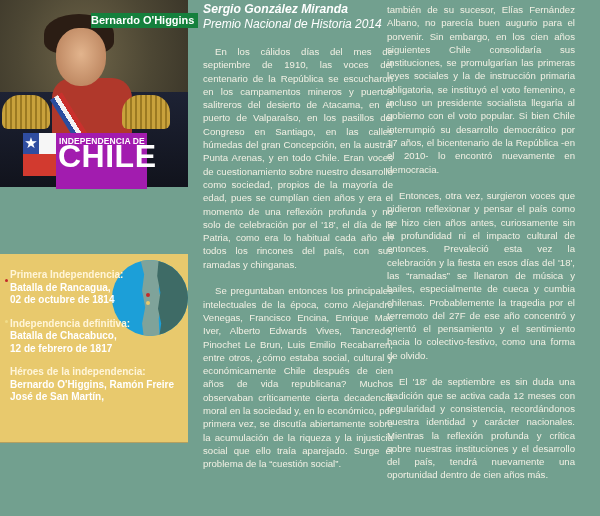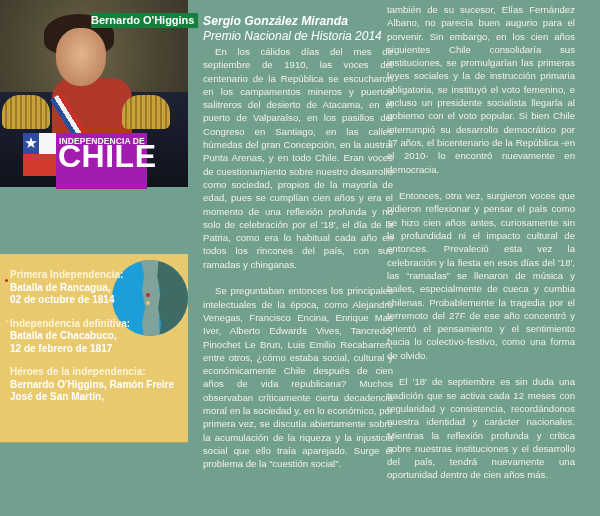--- a/index.html
+++ b/index.html
@@ -89,21 +89,21 @@
   .facts .value { color:#ffffff; font-weight:bold; }
   .facts .group { margin-bottom:11px; }
   .col {
     position:absolute; font-family:"Liberation Sans", sans-serif; font-size:9.6px; line-height:13.3px;
     color:#f2f0e4; text-align:justify;
   }
   .col p { margin:0 0 13.3px 0; text-indent:12px; }
   .col p.cont { text-indent:0; }
   .col-mid { left:203px; top:45px; width:190px; }
   .col-right { left:387px; top:3px; width:188px; }
-  .author { position:absolute; left:203px; top:14px; width:200px; color:#fff; font-style:italic; }
+  .author { position:absolute; left:203px; top:2px; width:200px; color:#fff; font-style:italic; }
   .author .name { font-size:12.2px; font-weight:bold; line-height:15px; }
   .author .award { font-size:12px; line-height:15px; }
 </style>
 </head>
 <body>
 
 <div class="portrait">
   <div class="hair"></div>
   <div class="coat"></div>
   <div class="collar"></div>

